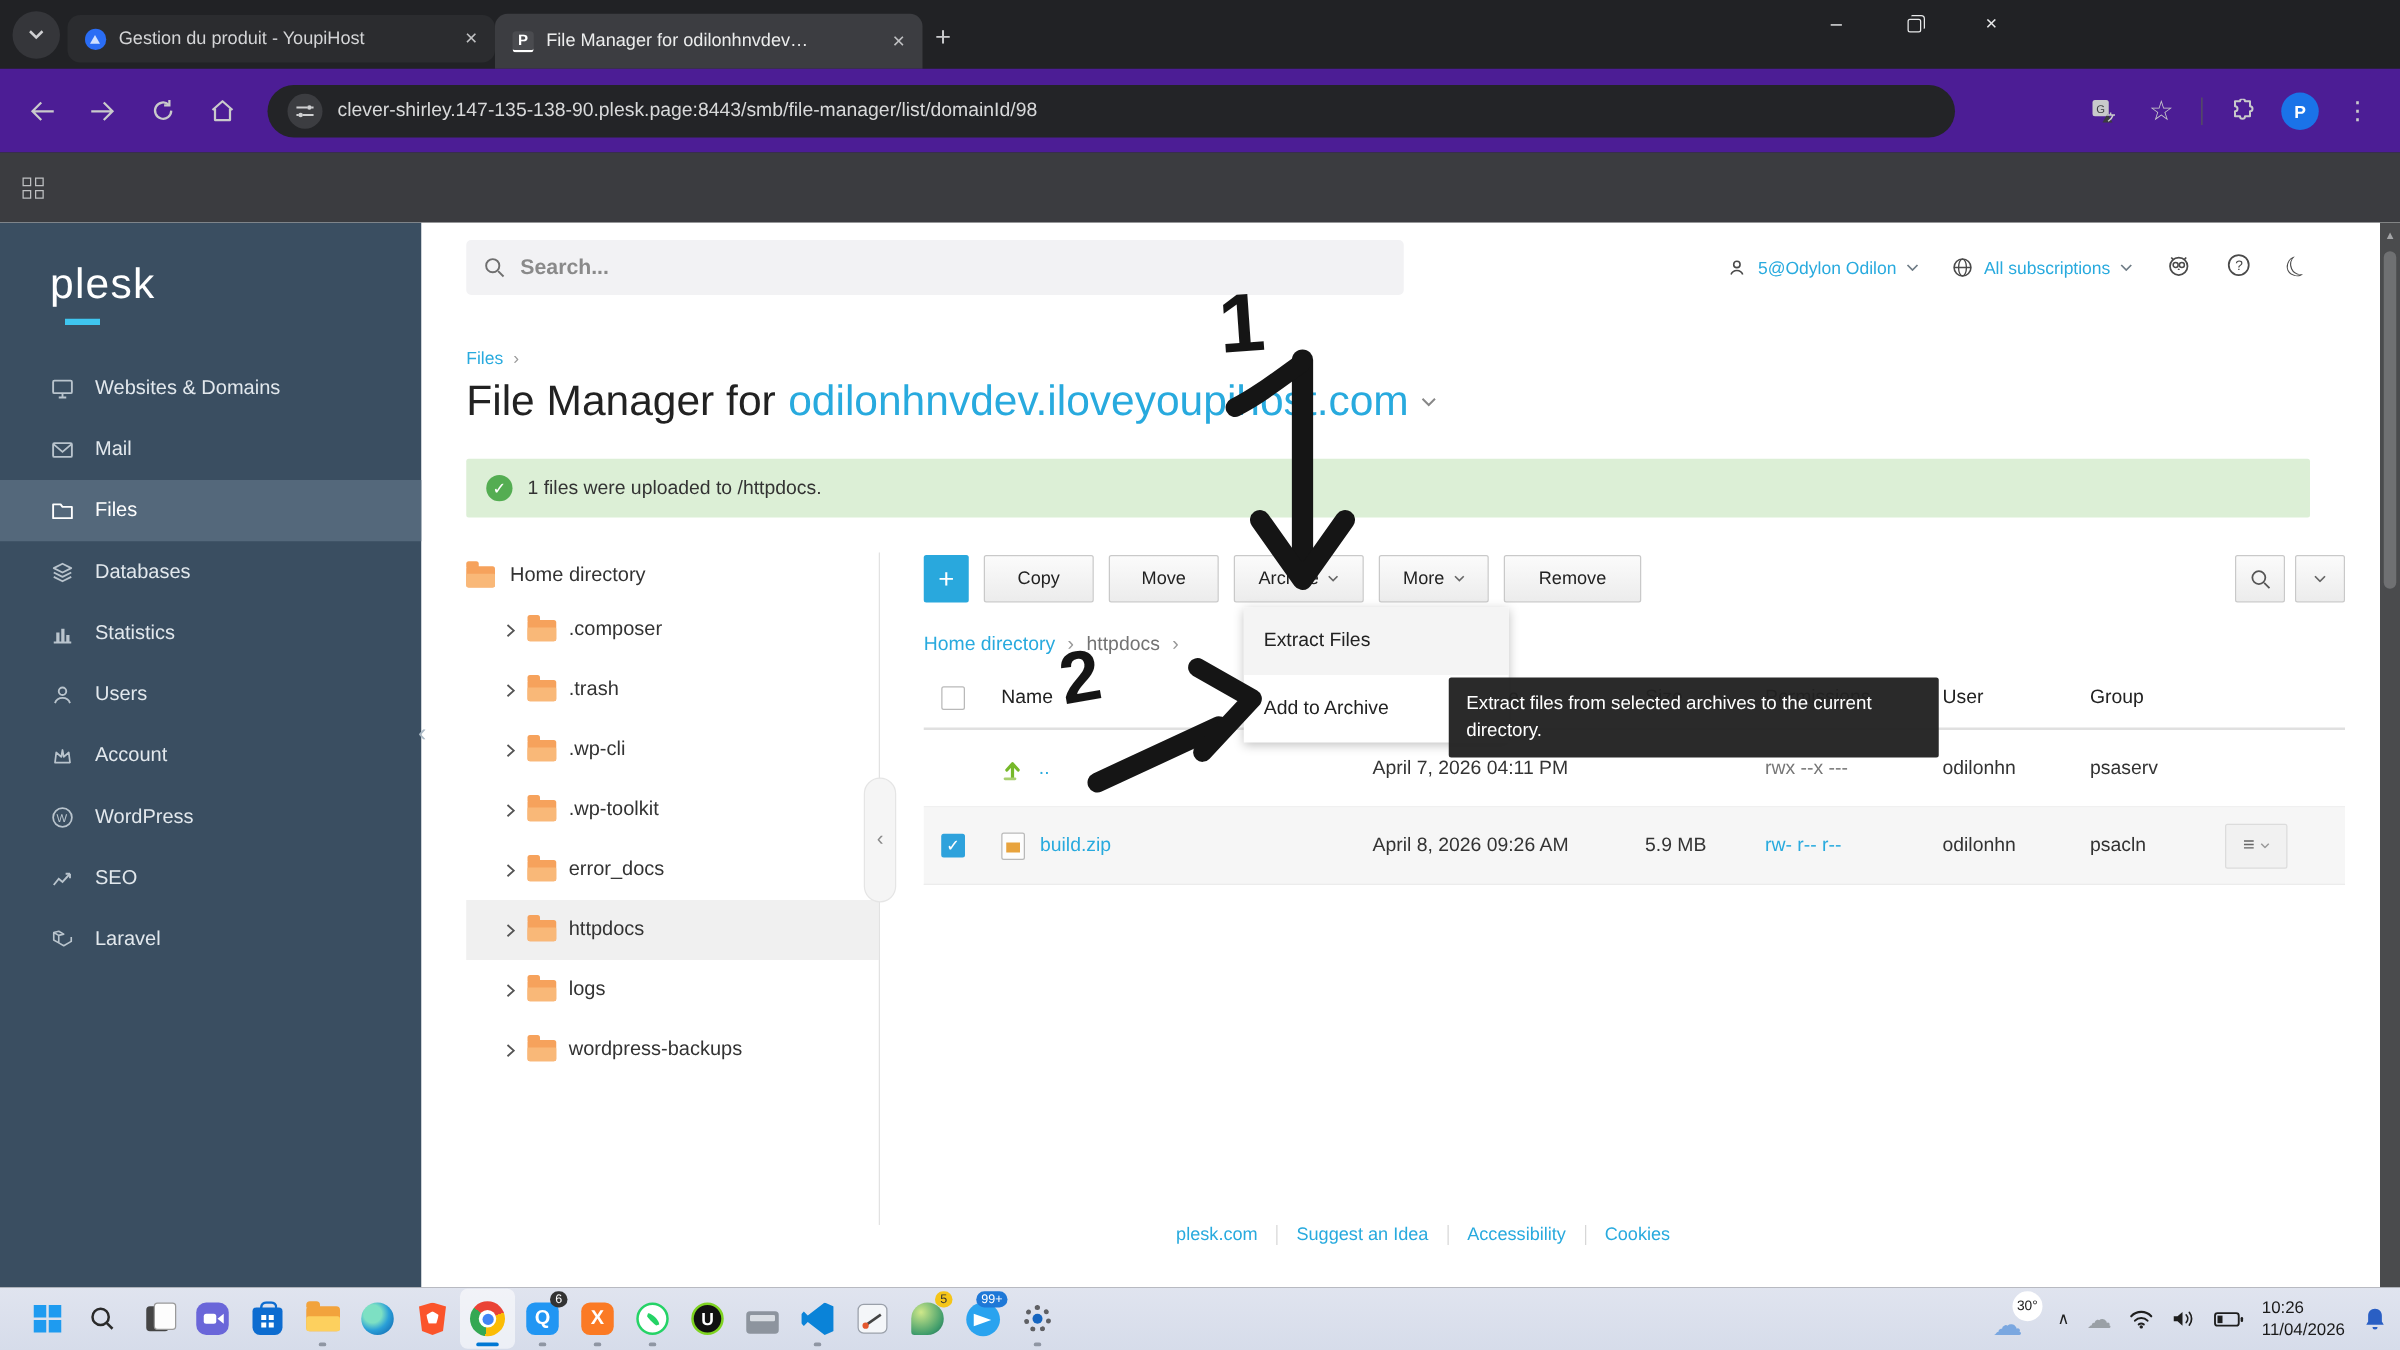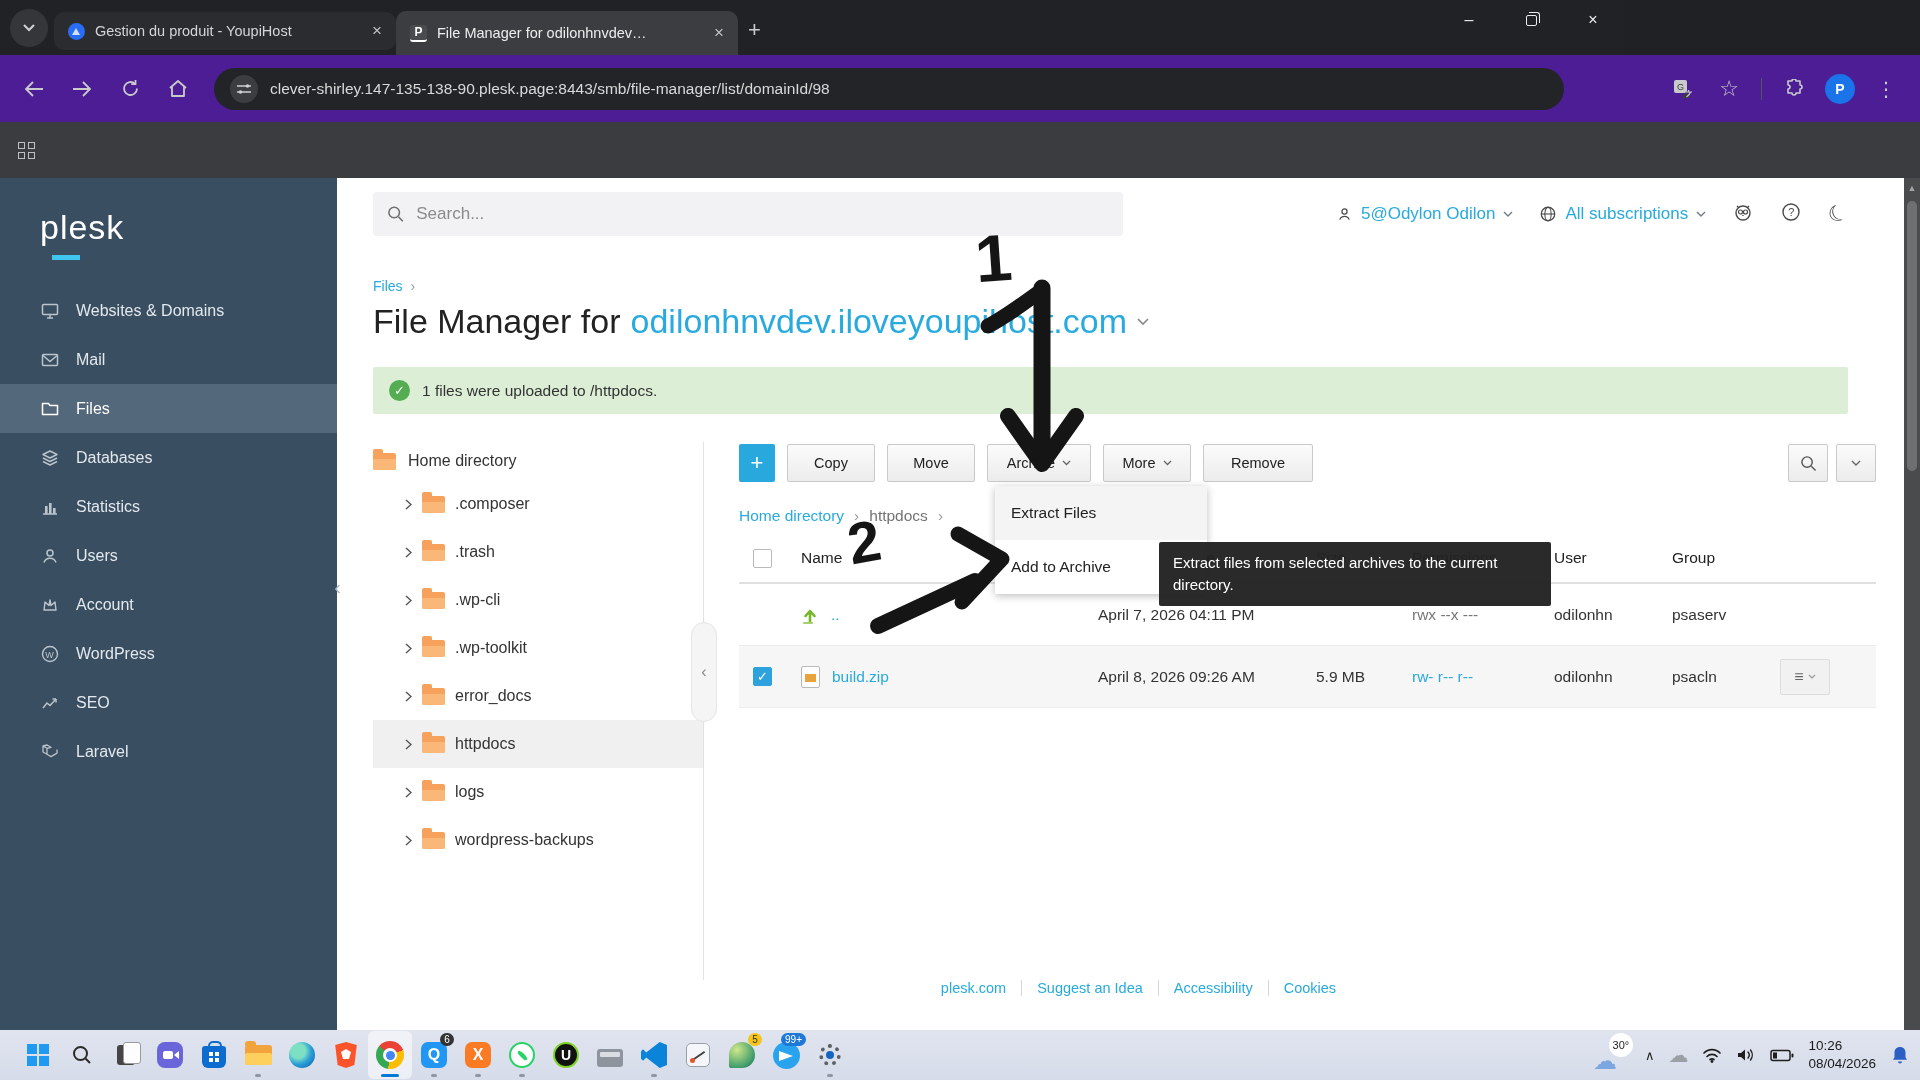--- a/index.html
+++ b/index.html
@@ -44,24 +44,24 @@
   .slogo-bar{width:28px;height:5px;background:#3fc6f0;margin:0 0 26px 52px;}
   .sitem{height:49px;display:flex;align-items:center;gap:16px;padding-left:40px;font-size:16px;color:#e2e8ed;}
   .sitem.active{background:#54687b;color:#fff;}
   .sitem svg{flex:none;}
   .snav-collapse{position:absolute;right:-4px;top:398px;color:#a9b8c4;font-size:20px;}
 
   
   .smain{position:absolute;left:337px;top:0;width:1567px;height:852px;display:flex;flex-direction:column;}
   .pheader{height:72px;display:flex;align-items:center;padding:0 56px 0 36px;}
   .psearch{width:750px;height:44px;background:#f2f2f4;border-radius:4px;display:flex;align-items:center;padding:0 14px;gap:12px;border:none;}
-  .psearch input{border:none;background:transparent;outline:none;font-size:17px;color:#333;width:100%;font-family:inherit;}
+  .psearch input{border:none;background:transparent;outline:none;font-size:17px;color:#333;width:100%;font-family:inherit;font-weight:bold;}
   .psearch input::placeholder{color:#8a8a8a;}
   .pright{margin-left:auto;display:flex;align-items:center;gap:26px;}
-  .plink{color:#28aade;font-size:17px;display:flex;align-items:center;gap:8px;}
+  .plink{color:#28aade;font-size:14px;display:flex;align-items:center;gap:8px;}
   .content{padding-left:36px;flex:1;display:flex;flex-direction:column;}
   .crumb{margin-top:28px;font-size:14px;color:#28aade;display:flex;align-items:center;gap:8px;}
   .crumb .sep{color:#9a9a9a;}
   h1.ptitle{margin-top:8px;font-size:34px;font-weight:400;color:#222;display:flex;align-items:center;gap:10px;white-space:nowrap;}
   h1.ptitle .dom{color:#28aade;}
   .alert{margin-top:26px;margin-right:56px;height:47px;background:#dcefd6;border-radius:2px;display:flex;align-items:center;gap:12px;padding:0 16px;font-size:15.5px;color:#333;}
   .alert-ic{width:21px;height:21px;border-radius:50%;background:#54ad52;color:#fff;font-size:13px;display:flex;align-items:center;justify-content:center;flex:none;}
 
   .content-row{margin-top:28px;display:flex;flex:1;}
   .tree{width:330px;flex:none;font-size:16px;color:#333;}
@@ -725,21 +725,21 @@
       </span>
       <span class="trayic">
         <svg width="24" height="13" viewBox="0 0 24 13">
             <rect x="1" y="1.5" width="19" height="10" rx="2" stroke="#1f1f1f" stroke-width="1.5" fill="none"></rect>
             <rect x="21.5" y="4.5" width="2" height="4" rx="1" fill="#1f1f1f"></rect>
             <rect x="3" y="3.5" width="4" height="6" fill="#1f1f1f"></rect>
           </svg>
       </span>
       <div class="clock">
         <div>10:26</div>
-        <div>08/04/2026</div>
+        <div>11/04/2026</div>
       </div>
       <span class="bell">
         <svg width="20" height="21" viewBox="0 0 20 21">
             <path d="M10 2c-3.4 0-5.5 2.4-5.5 5.6v4.6L3 14.8h14l-1.5-2.6V7.6C15.5 4.4 13.4 2 10 2z" fill="#2a5fc4"></path>
             <path d="M8 16.5a2 2 0 0 0 4 0z" fill="#2a5fc4"></path>
           </svg>
       </span>
     </div>
   </div>
 </div>

